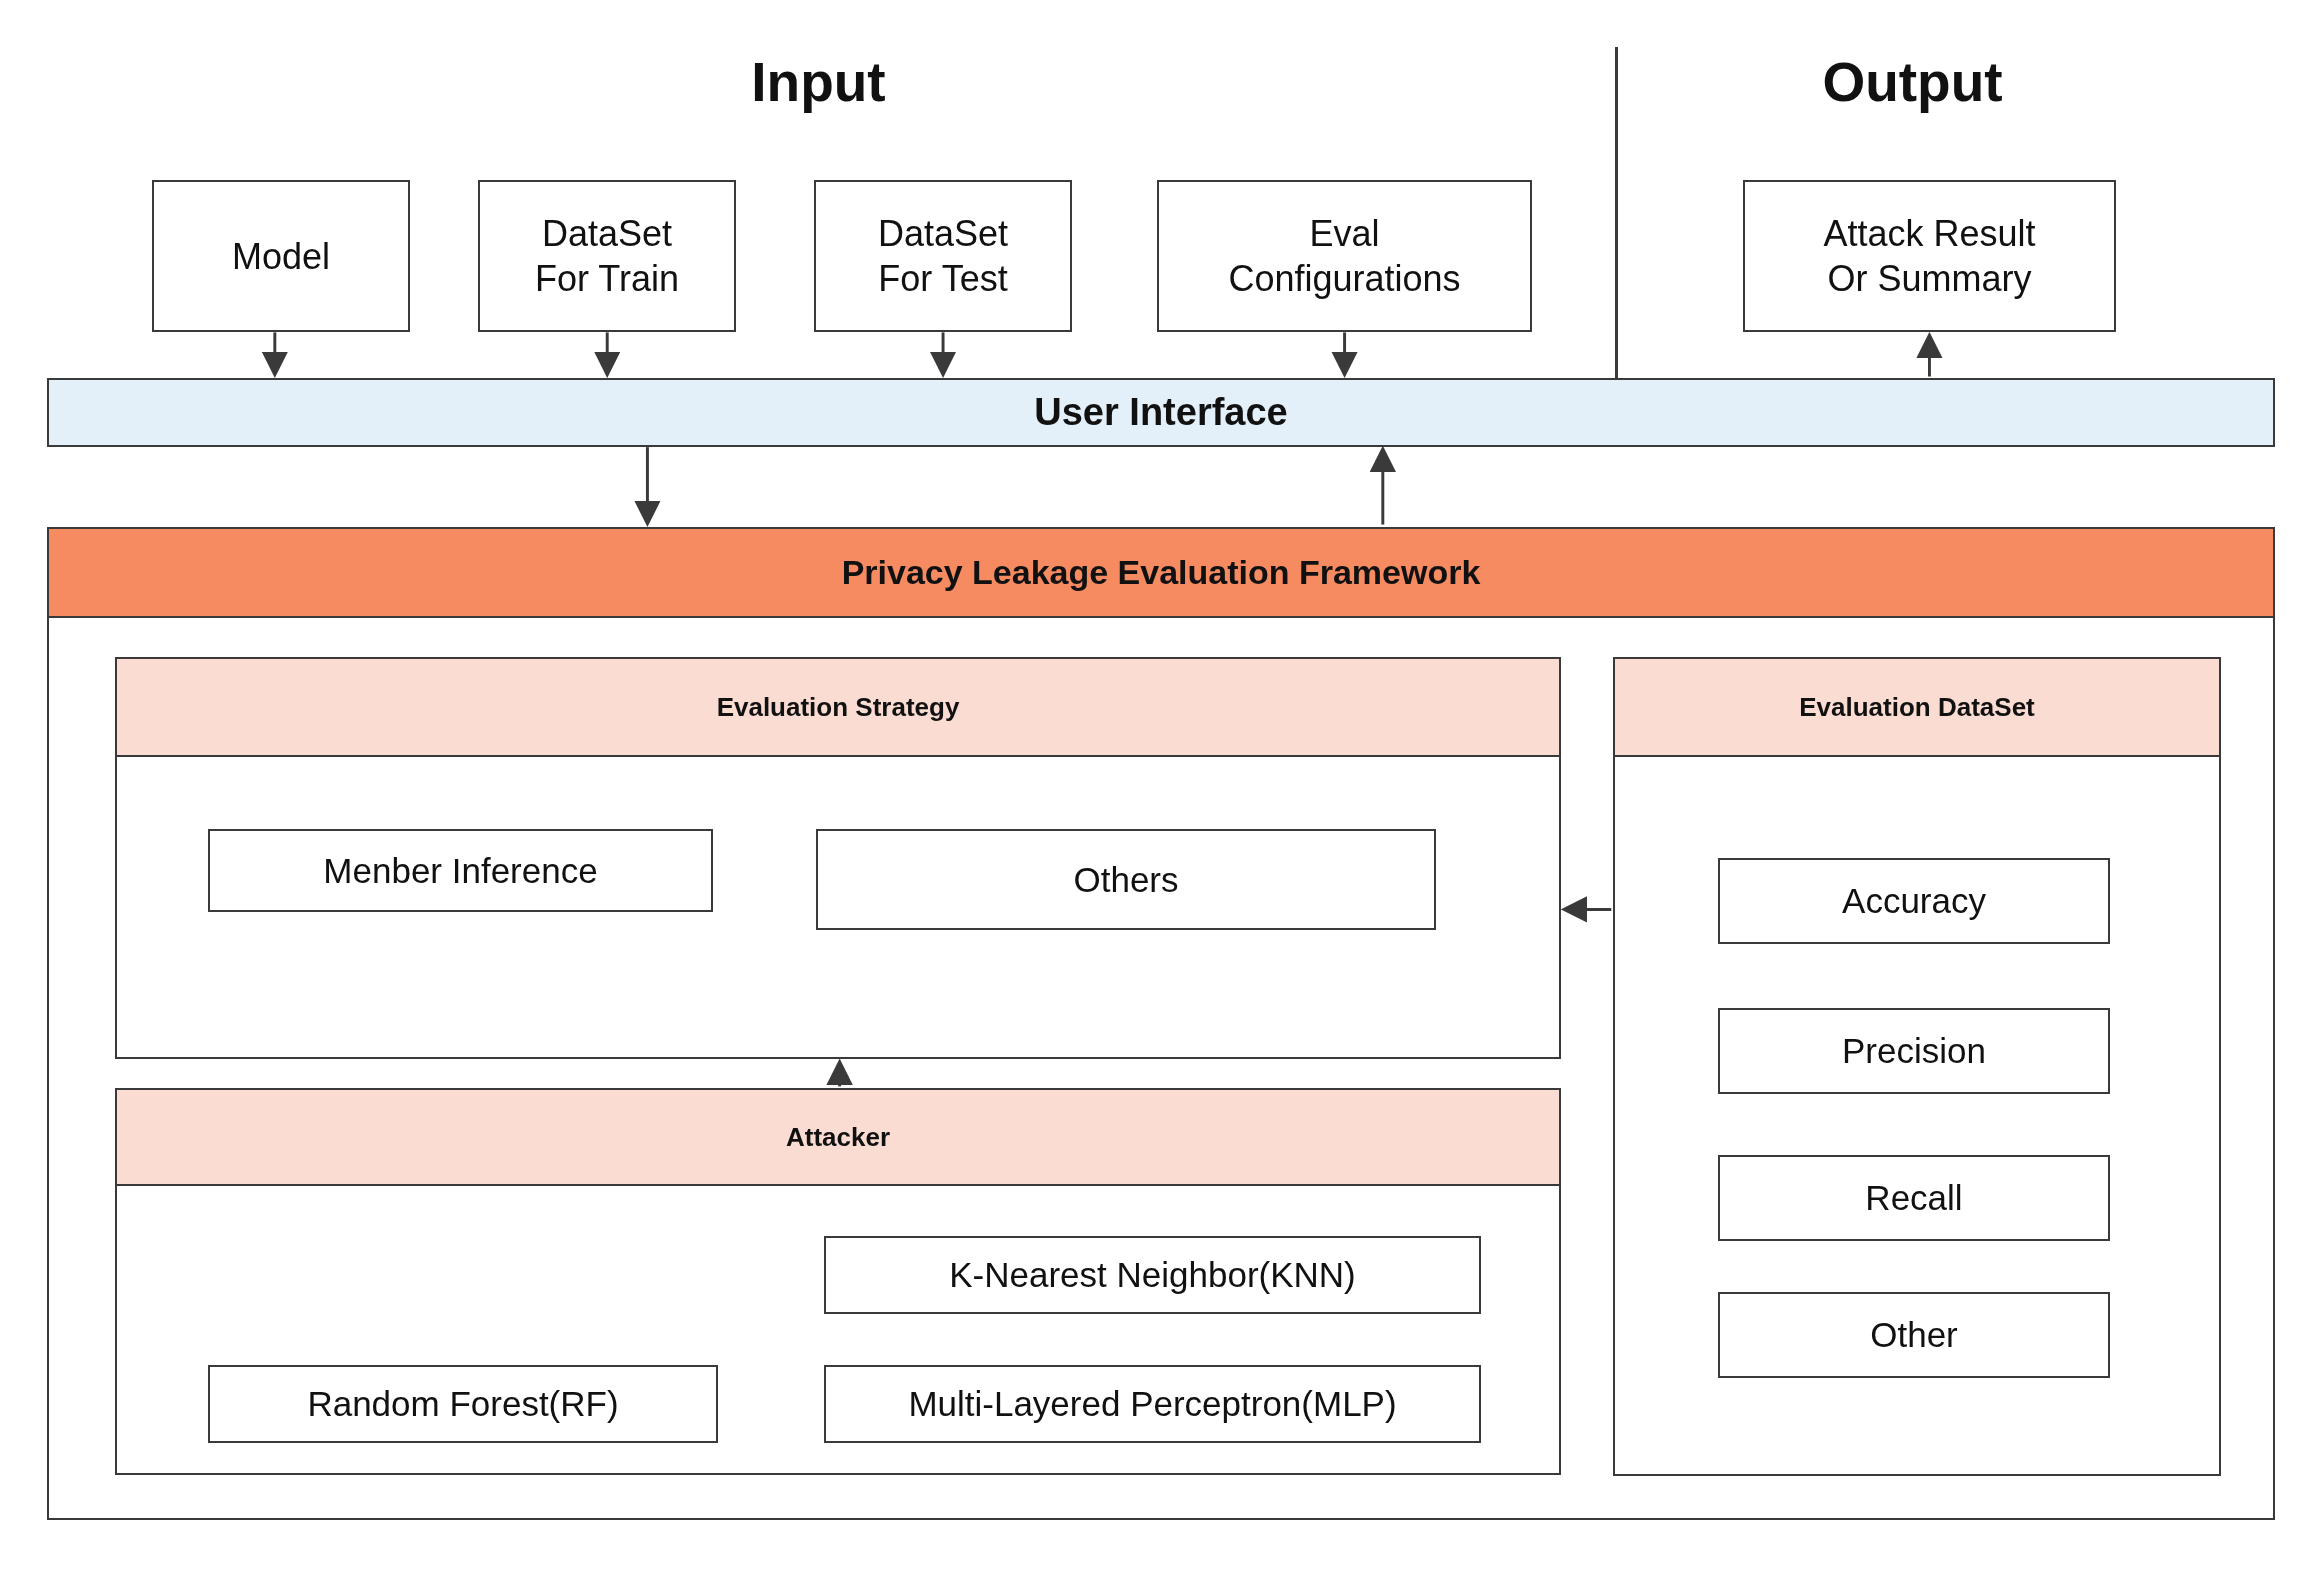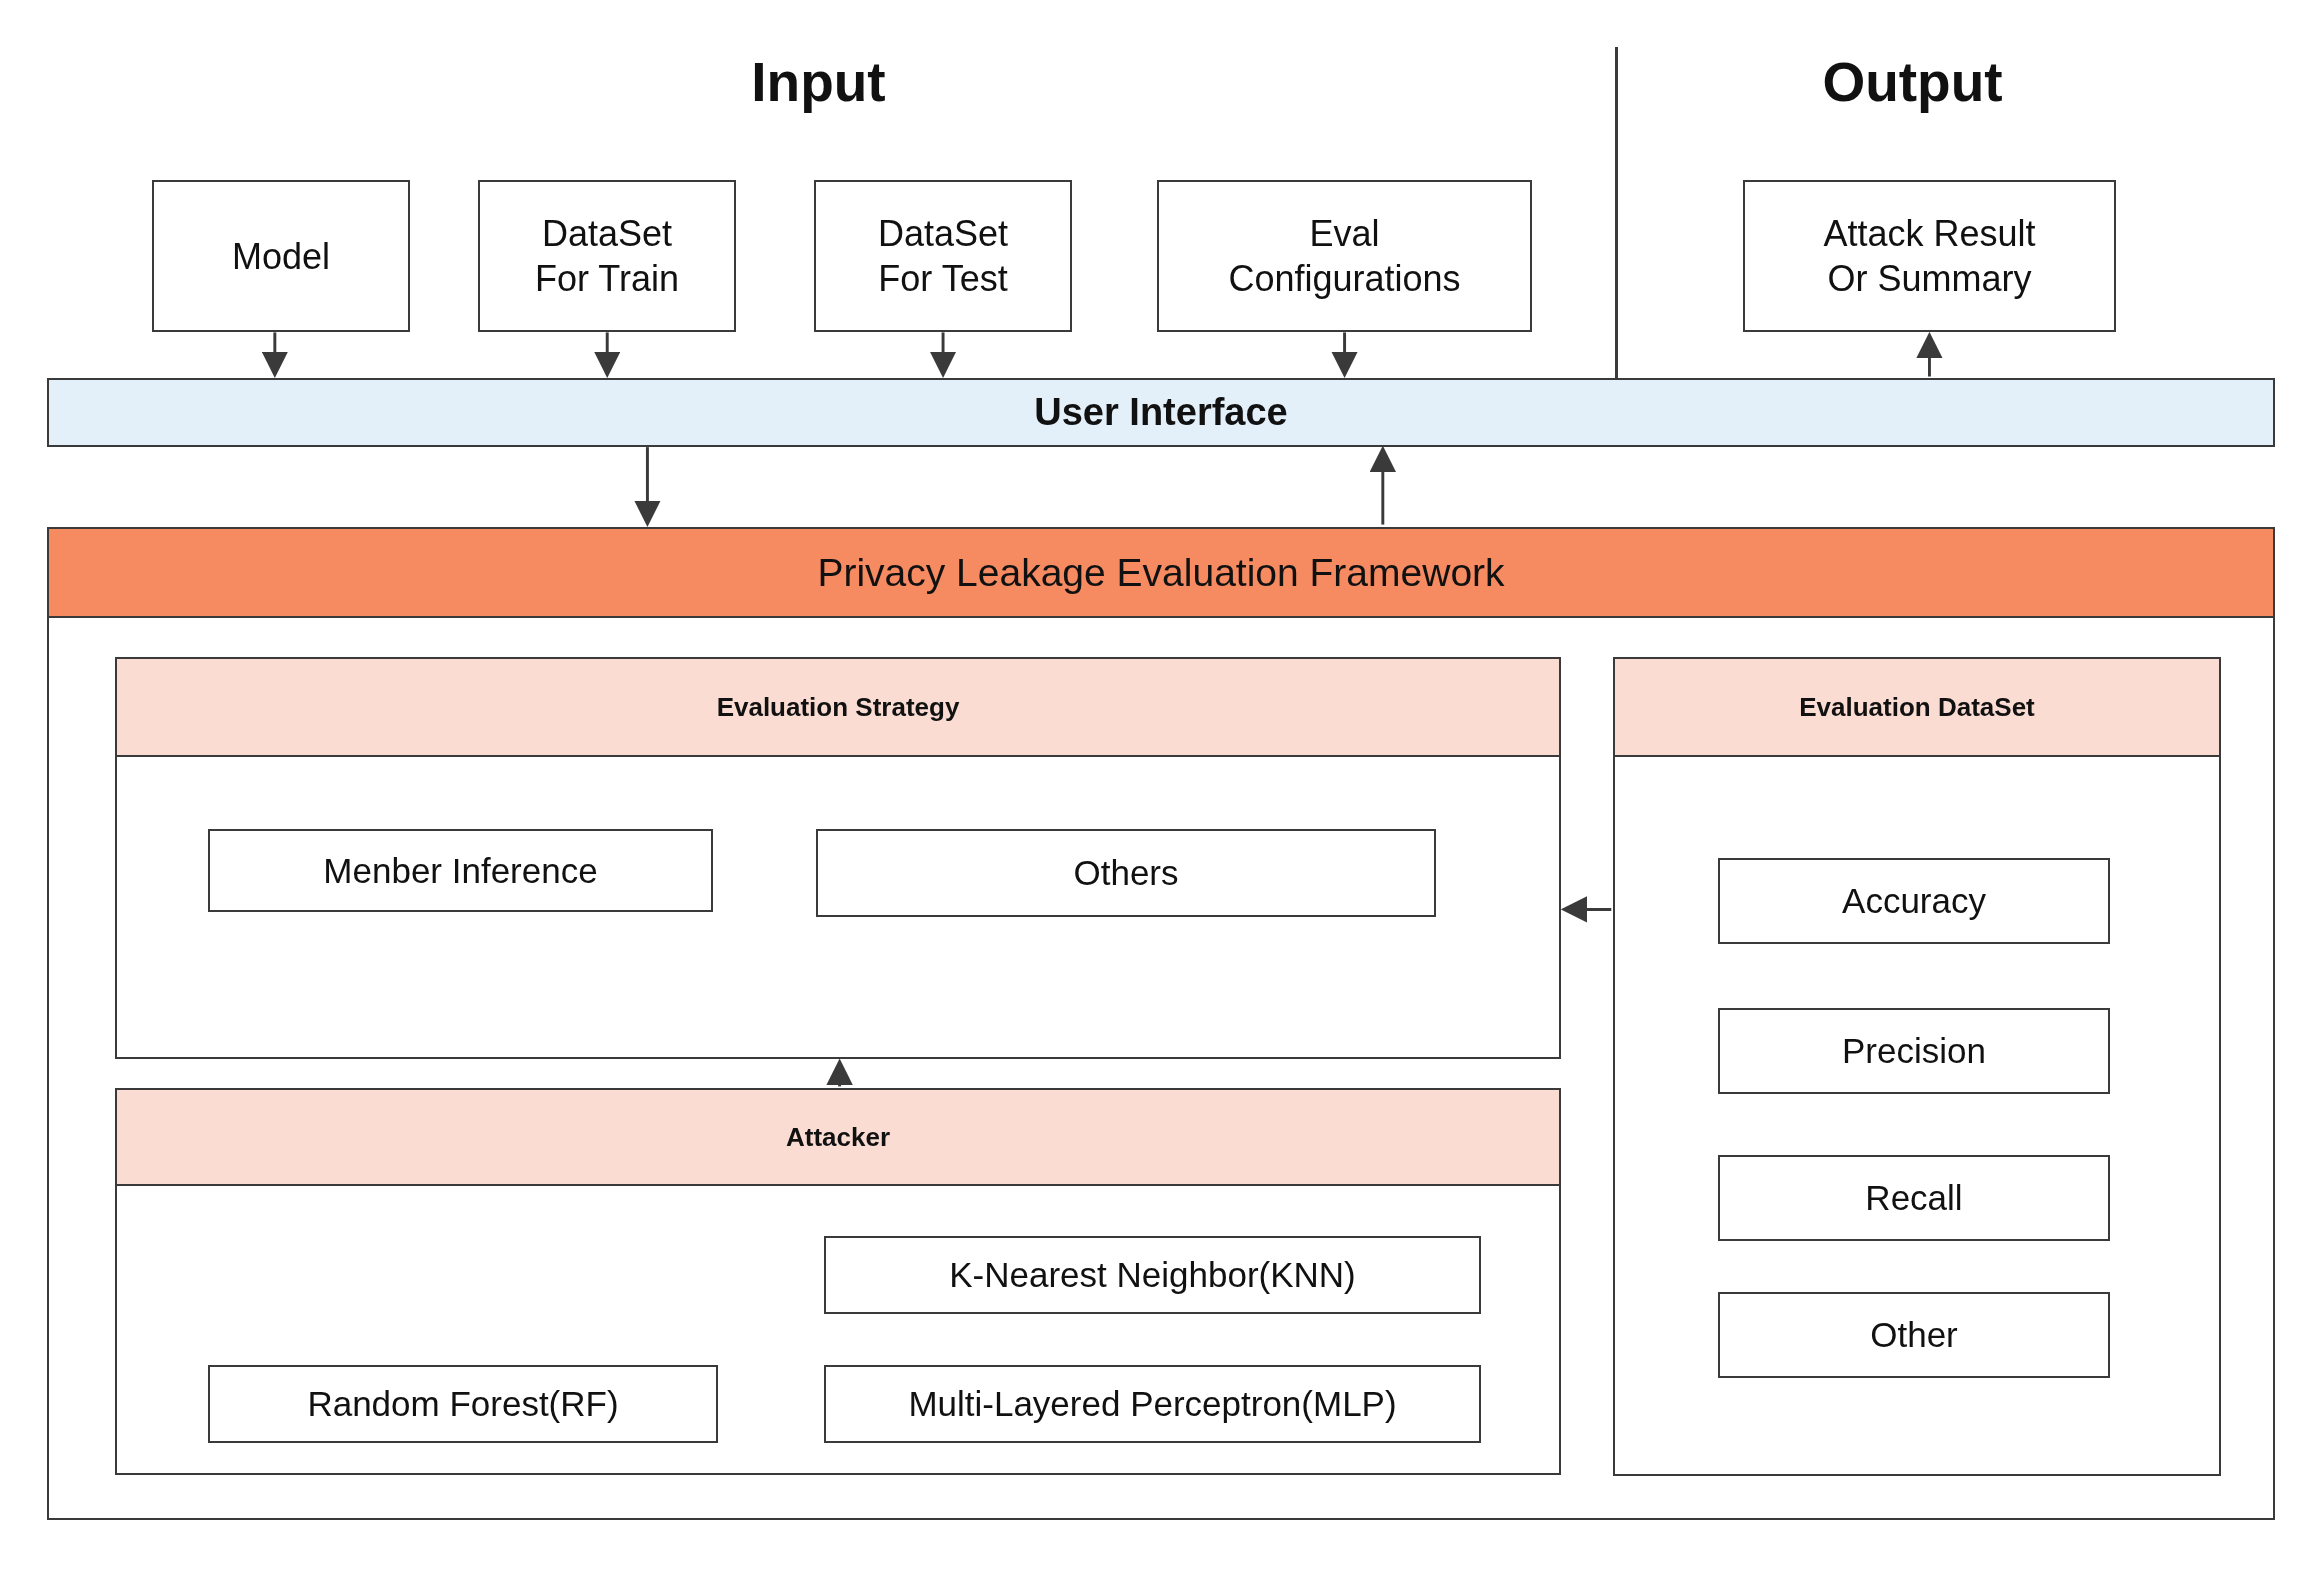--- a/index.html
+++ b/index.html
@@ -55,22 +55,22 @@
   .framework-outer {
     border: 2.5px solid #3a3a3a;
     background: #ffffff;
   }
   .framework-header {
     border: 2.5px solid #3a3a3a;
     background: #f68b62;
     display: flex;
     align-items: center;
     justify-content: center;
-    font-size: 39px;
-    font-weight: normal;
+    font-size: 34px;
+    font-weight: bold;
     color: #111111;
   }
 
   .panel {
     border: 2.5px solid #3a3a3a;
     background: #ffffff;
   }
   .panel-header {
     background: #fadcd2;
     border-bottom: 2.5px solid #3a3a3a;
@@ -130,21 +130,21 @@
   <div class="abs ui-bar" style="left:47px; top:378px; width:2228px; height:69px;">User Interface</div>
 
   <div class="abs framework-outer" style="left:47px; top:527px; width:2228px; height:993px;"></div>
 
   <div class="abs framework-header" style="left:47px; top:527px; width:2228px; height:91px;">Privacy Leakage Evaluation Framework</div>
 
   <div class="abs panel" style="left:115px; top:657px; width:1446px; height:402px;">
     <div class="panel-header" style="height:98px;">Evaluation Strategy</div>
   </div>
   <div class="abs item-box" style="left:208px; top:829px; width:505px; height:83px;">Menber Inference</div>
-  <div class="abs item-box" style="left:816px; top:829px; width:620px; height:88px;">Others</div>
+  <div class="abs item-box" style="left:816px; top:829px; width:620px; height:101px;">Others</div>
 
   <div class="abs panel" style="left:115px; top:1088px; width:1446px; height:387px;">
     <div class="panel-header" style="height:96px;">Attacker</div>
   </div>
   <div class="abs item-box" style="left:824px; top:1236px; width:657px; height:78px;">K-Nearest Neighbor(KNN)</div>
   <div class="abs item-box" style="left:208px; top:1365px; width:510px; height:78px;">Random Forest(RF)</div>
   <div class="abs item-box" style="left:824px; top:1365px; width:657px; height:78px;">Multi-Layered Perceptron(MLP)</div>
 
   <div class="abs panel" style="left:1613px; top:657px; width:608px; height:819px;">
     <div class="panel-header" style="height:98px;">Evaluation DataSet</div>

